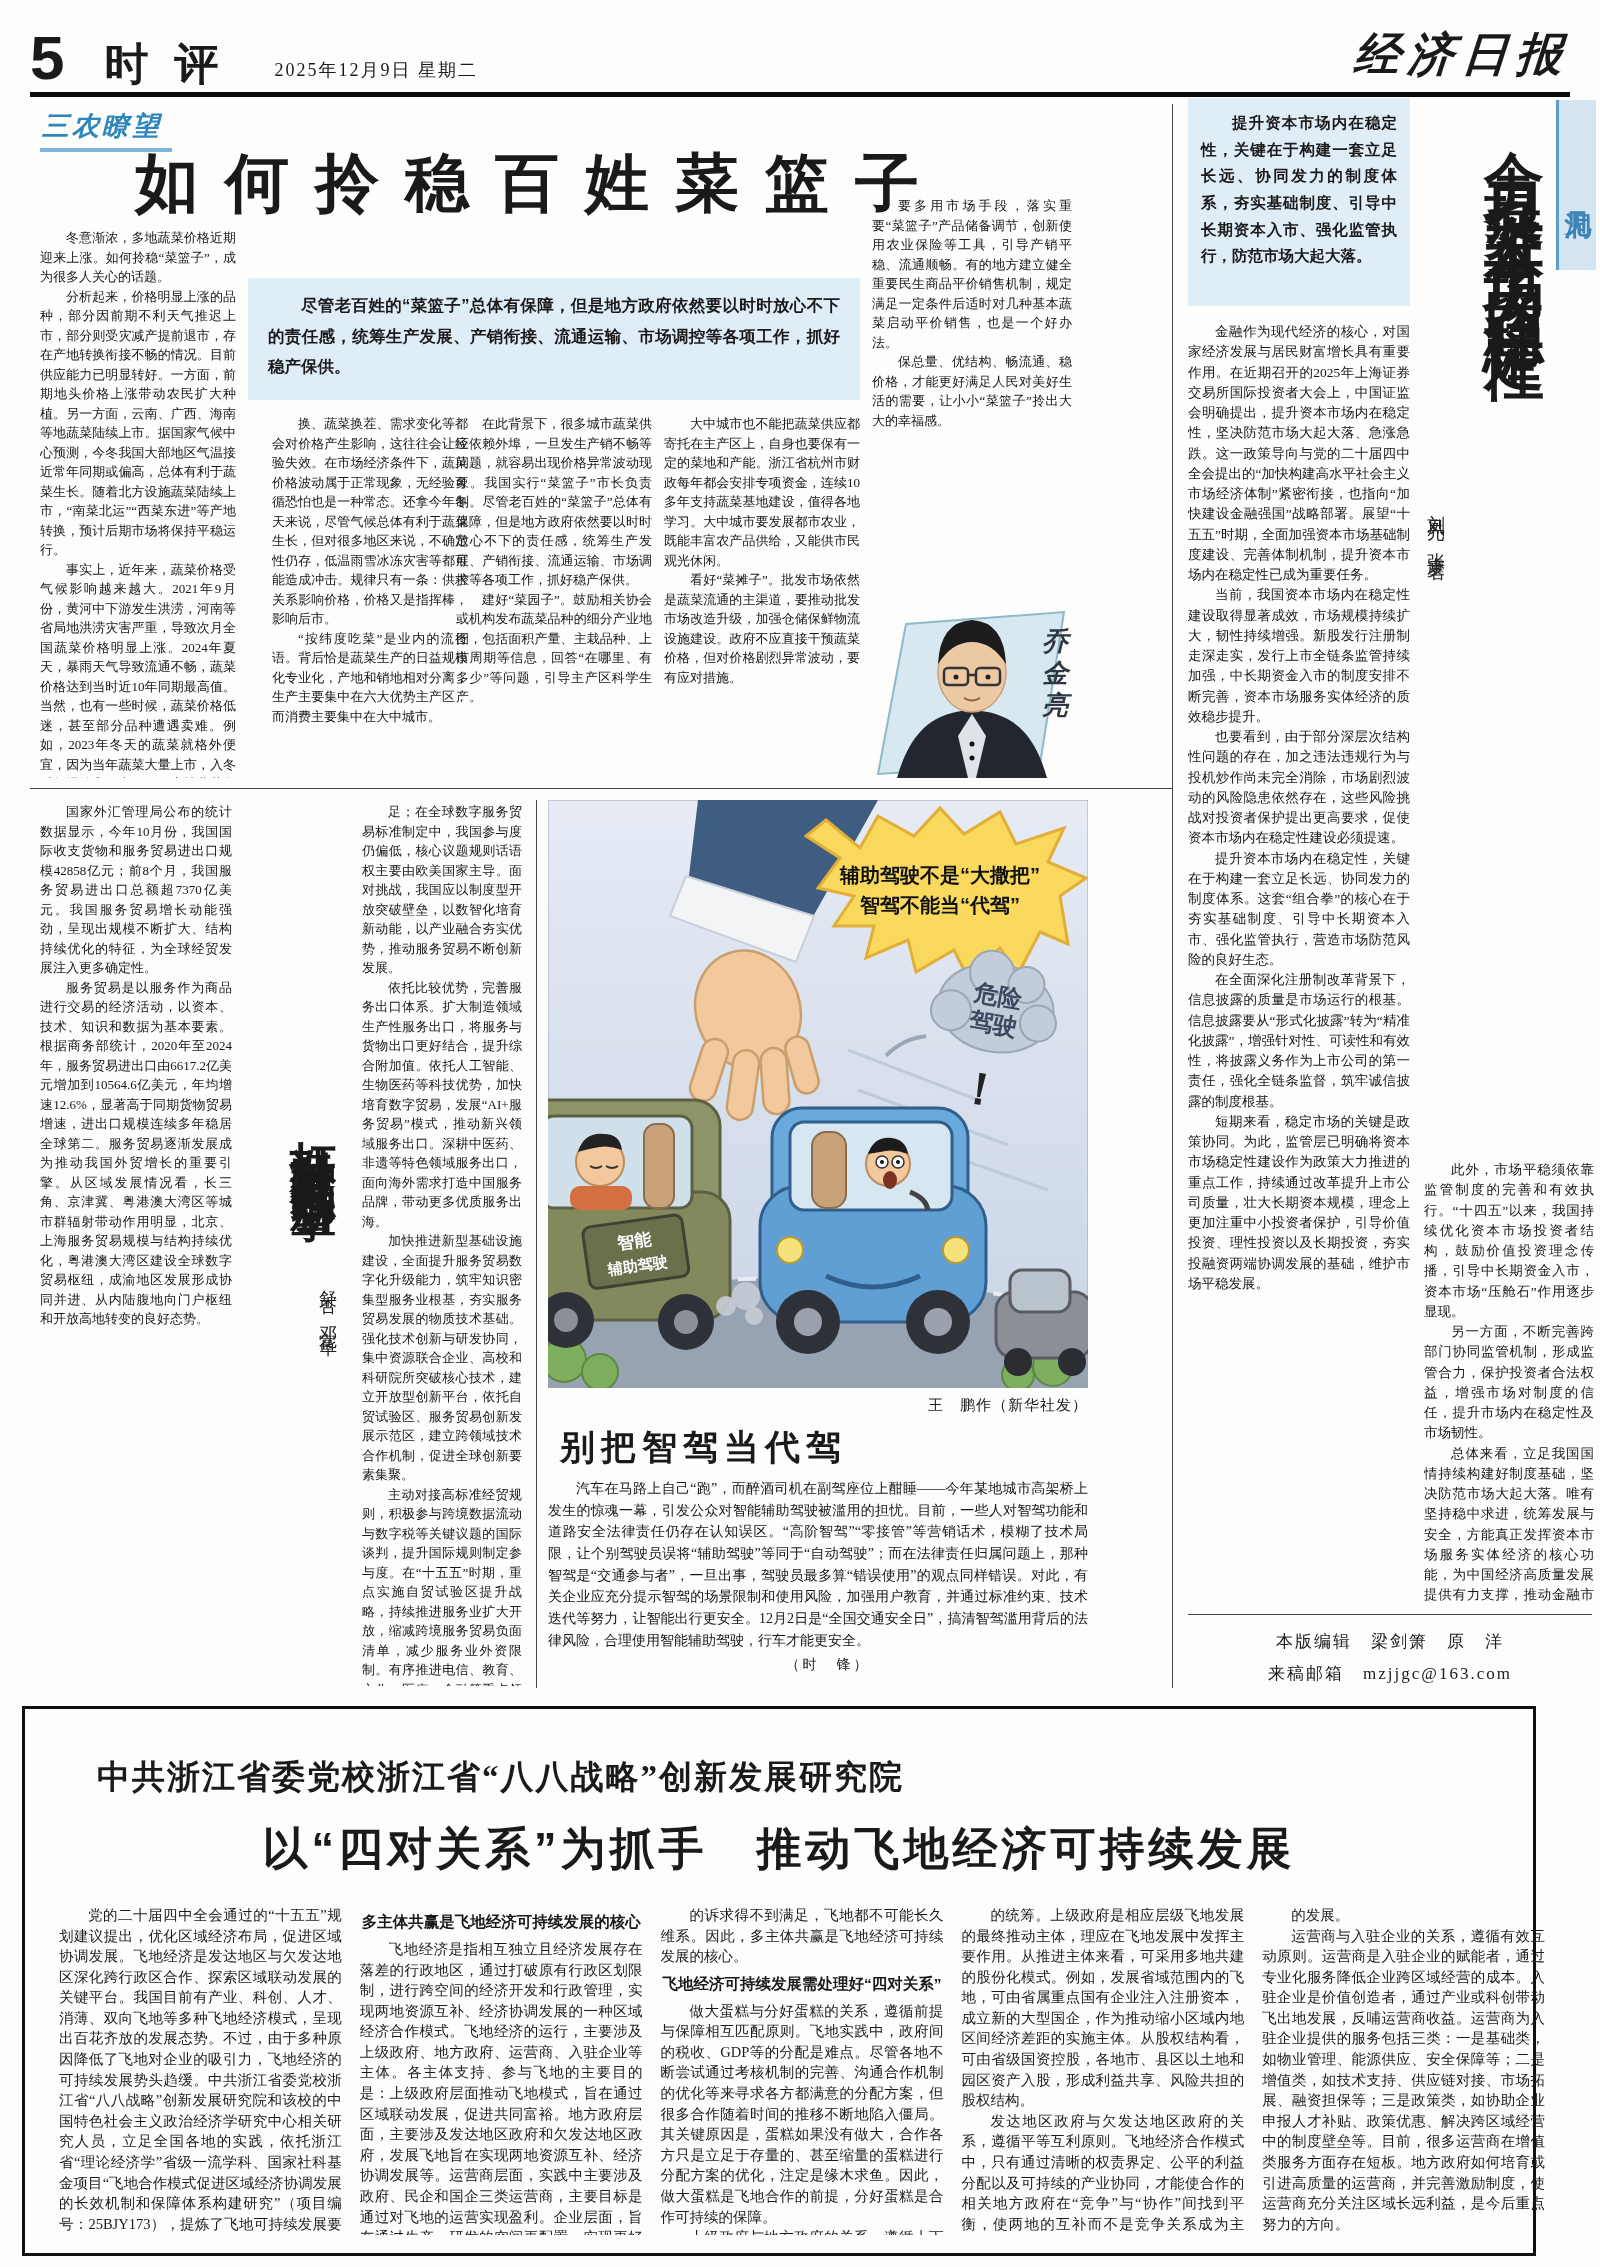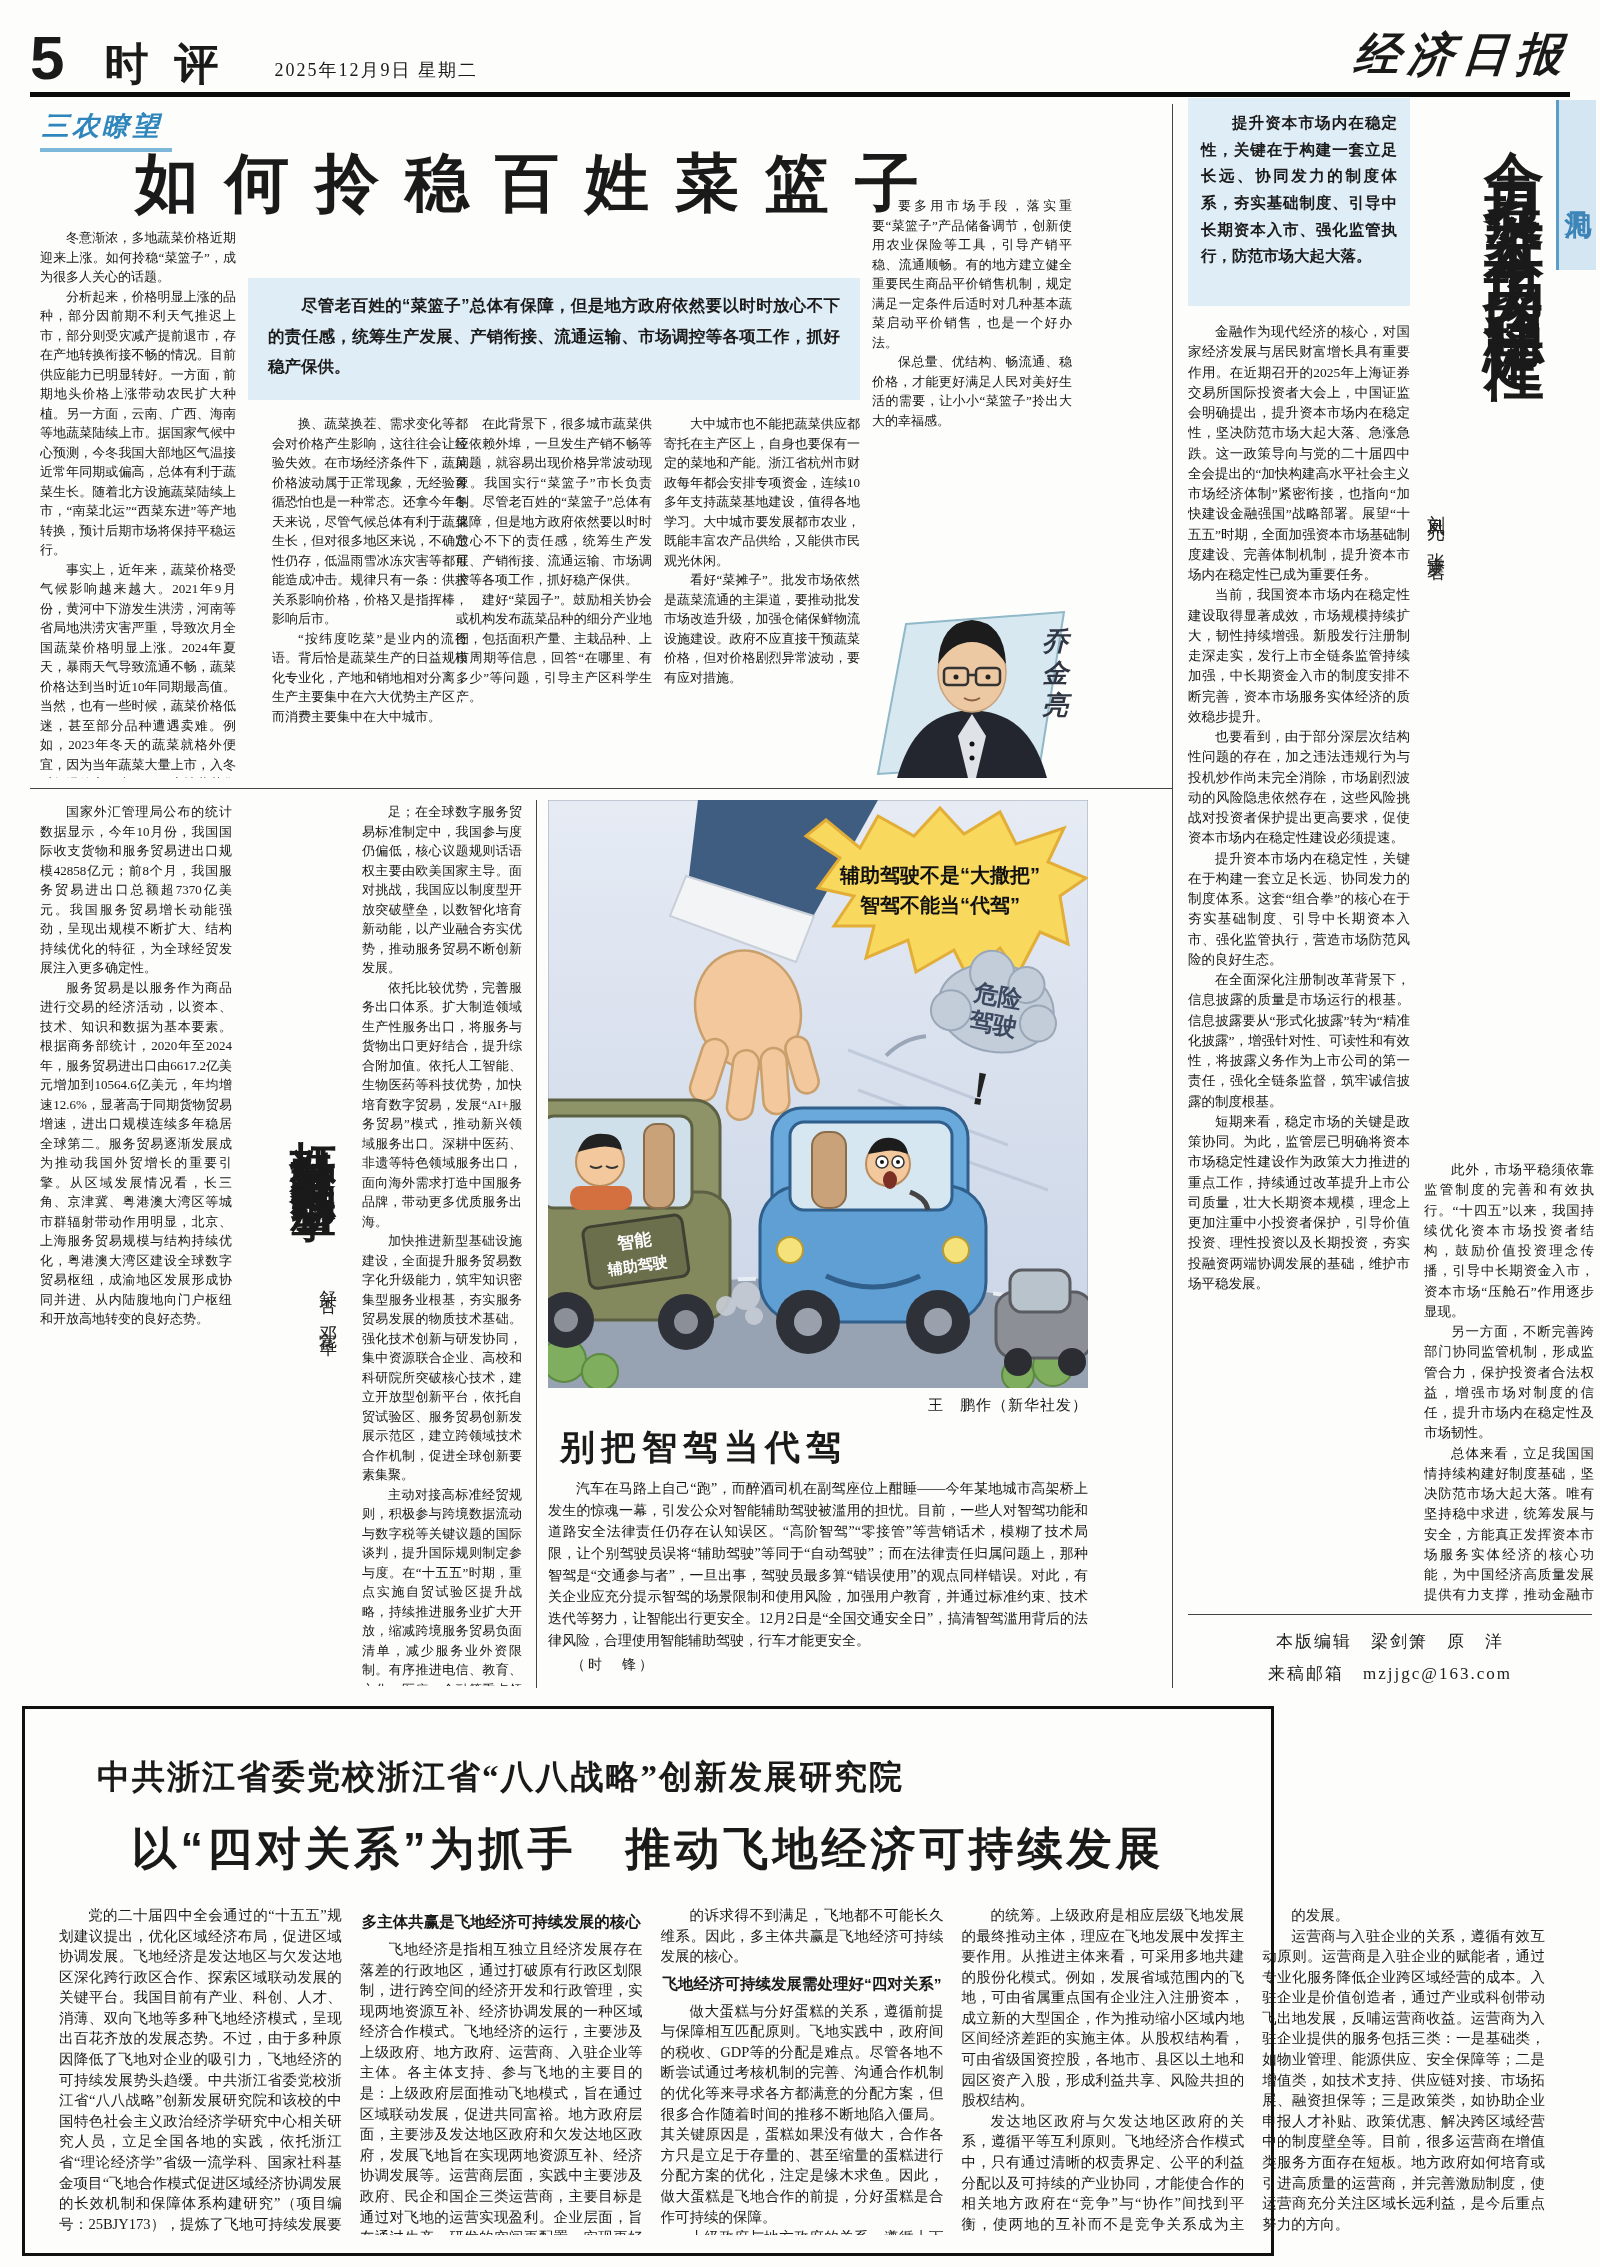--- a/index.html
+++ b/index.html
@@ -45,21 +45,21 @@
     font-family:"Liberation Serif","DejaVu Serif",serif; }
   #a2-authors { left:316px; top:1276px; height:300px; writing-mode:vertical-rl; text-orientation:upright;
     font-size:18px; letter-spacing:6px; color:#222; }
 
   
   #cartoon { left:548px; top:800px; width:540px; height:588px; }
   #cartoon-credit { left:860px; top:1396px; width:228px; font-size:15px; text-align:right; letter-spacing:1px; }
   #a4-head { left:560px; top:1424px; font-family:"Liberation Sans","DejaVu Sans",sans-serif;
     font-weight:900; font-size:35px; letter-spacing:6px; }
   #a4-body { left:548px; top:1478px; width:540px; height:178px; font-size:14px; line-height:1.55; }
-  #a4-sig { left:571px; top:1656px; width:540px; text-align:left; font-size:14px; letter-spacing:3px; }
+  #a4-sig { left:558px; top:1656px; width:540px; text-align:center; font-size:14px; letter-spacing:3px; }
 
   
   #a3-tag { left:1556px; top:100px; width:40px; height:170px; background:#d5e6f3;
     border-left:3px solid #5b9ec9; writing-mode:vertical-rl; text-orientation:upright;
     font-weight:900; font-size:27px; color:#3d85b8; text-align:center; padding-top:10px;
     font-family:"Liberation Sans","DejaVu Sans",sans-serif; }
   #a3-head { left:1474px; top:102px; height:1080px; width:80px;
     writing-mode:vertical-rl; text-orientation:upright;
     font-family:"Liberation Sans","DejaVu Sans",sans-serif;
     font-weight:900; font-size:60px; letter-spacing:16px; }
@@ -69,21 +69,21 @@
     padding:12px 13px; font-weight:700; font-size:15.5px; line-height:1.72; text-align:justify;
     font-family:"Liberation Sans","DejaVu Sans",sans-serif; }
   #a3-box .para { text-indent:2em; }
   #a3-colA { left:1188px; top:322px; width:222px; height:1284px; font-size:13.5px; }
   #a3-colB { left:1424px; top:1160px; width:170px; height:446px; font-size:13.5px; }
 
   #pg-foot-rule { left:1188px; top:1614px; width:404px; }
   #pg-foot { left:1188px; top:1626px; width:404px; text-align:center; font-size:17px; line-height:1.9; letter-spacing:2px; }
 
   
-  #bbox { left:22px; top:1706px; width:1252px; height:550px; border:3px solid #111; background:#fdfdfb; }
+  #bbox { left:22px; top:1706px; width:1514px; height:550px; border:3px solid #111; background:#fdfdfb; }
   #b-org { position:absolute; left:72px; top:46px; font-weight:900; font-size:33px; letter-spacing:2px;
     font-family:"Liberation Serif","DejaVu Serif",serif; }
   #b-head { position:absolute; left:0; top:110px; width:100%; text-align:center; font-weight:900;
     font-size:45px; letter-spacing:4px; font-family:"Liberation Sans","DejaVu Sans",sans-serif; }
   #b-cols { position:absolute; left:34px; top:196px; width:1486px; height:330px; display:flex; gap:18px; }
   .bcol { flex:1 1 0; font-size:14.5px; line-height:1.42; text-align:justify; overflow:hidden; }
   .bcol .para { margin:0; text-indent:2em; }
   .bsub { font-weight:900; text-align:center; font-size:15.5px; margin:6px 0 6px 0;
     font-family:"Liberation Sans","DejaVu Sans",sans-serif; }
   .bsig { text-align:right; text-indent:0; margin-top:6px; letter-spacing:2px; }

